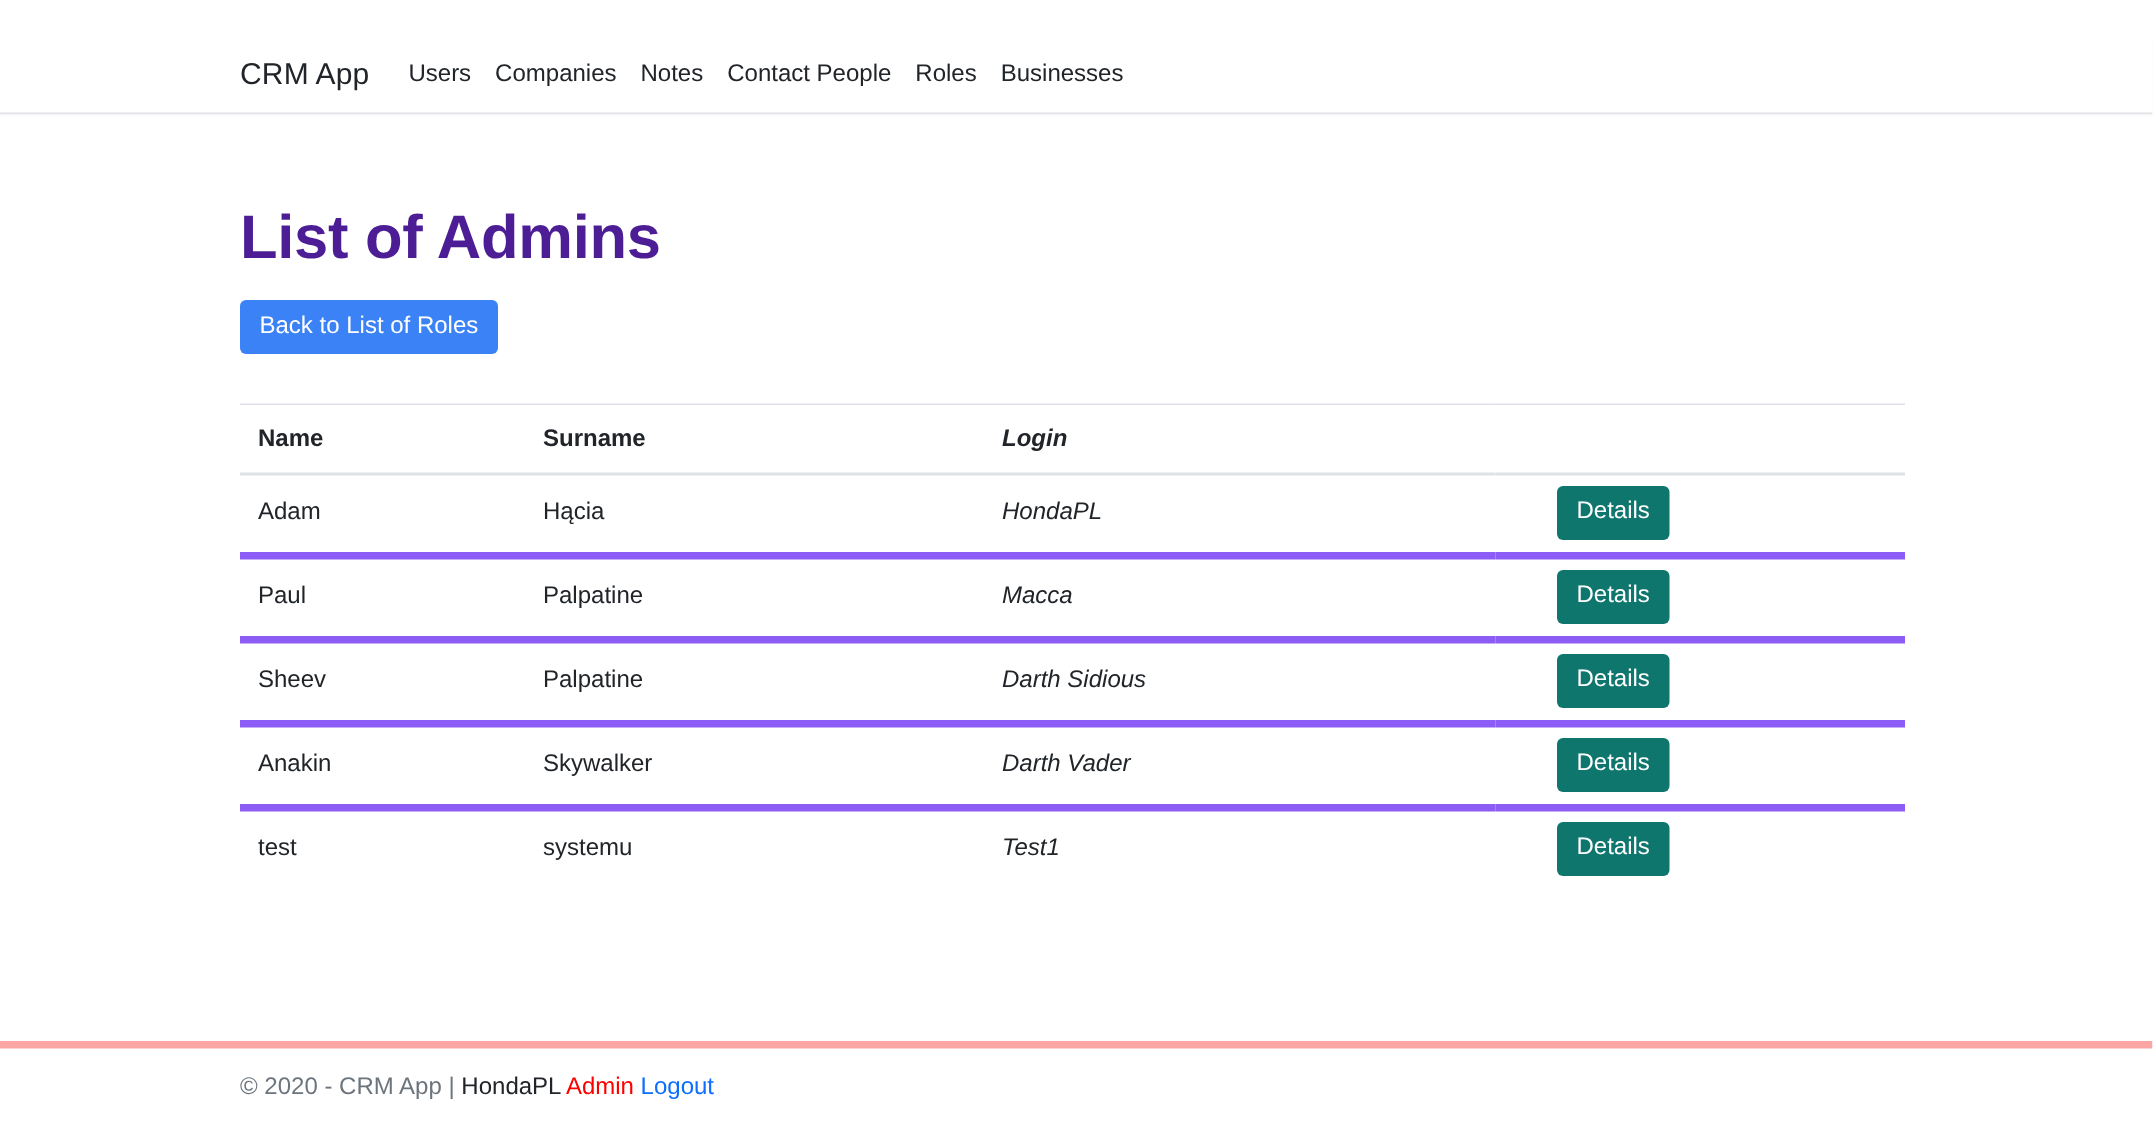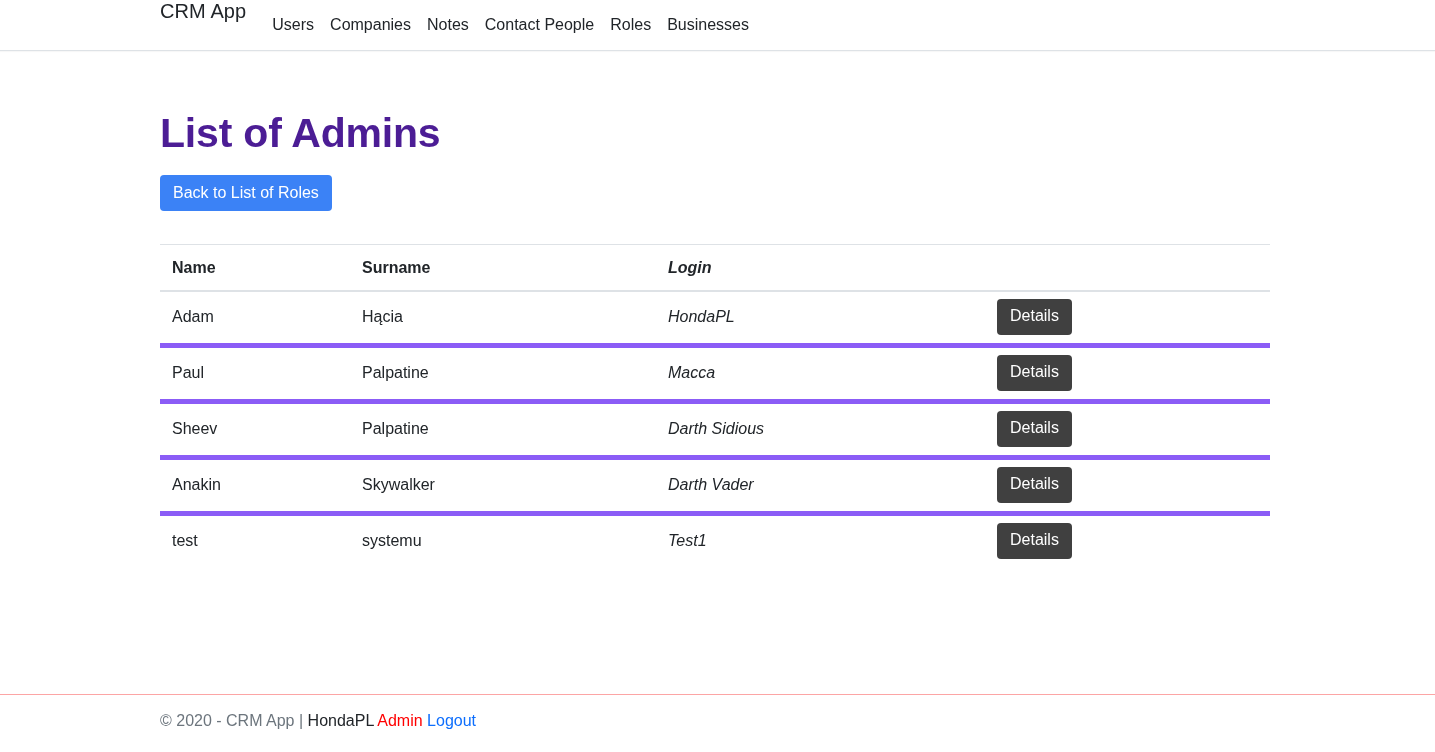--- a/index.html
+++ b/index.html
@@ -18,22 +18,24 @@
     overflow: hidden;
     position: relative;
   }
 
   
   .navbar {
     height: 51px;
     background: #ffffff;
     border-bottom: 1px solid #dee2e6;
     display: flex;
+    align-items: center;
     padding-left: 160px;
     box-shadow: 0 1px 1px rgba(0,0,0,0.03);
+    margin-top: 25px;
   }
   .navbar-brand {
     font-size: 20px;
     color: #212529;
     margin-right: 26px;
     white-space: nowrap;
     letter-spacing: 0.1px;
     text-decoration: none;
   }
   .nav-links {
@@ -77,25 +79,26 @@
   }
   .btn-secondary {
     background: #3b82f6;
     color: #ffffff;
     font-size: 16px;
     padding: 8px 13px 9px 13px;
     margin-top: 18px;
     line-height: 1.2;
   }
   .btn-info {
-    background: #404040;
+    background: #0f766e;
     color: #ffffff;
     font-size: 16px;
     padding: 7px 13px 8px 13px;
     line-height: 1.3;
+    margin-left: 41px;
   }
 
   
   table.data-table {
     width: 1110px;
     border-collapse: collapse;
     margin-top: 33px;
     table-layout: fixed;
   }
   table.data-table thead th {
@@ -125,21 +128,21 @@
   td.col-name { padding-left: 12px !important; }
   th.col-name { padding-left: 12px !important; }
   td.col-act  { padding-top: 7px !important; padding-bottom: 0 !important; }
 
   
   .footer {
     position: absolute;
     left: 0;
     top: 694px;
     width: 1435px;
-    border-top: 1px solid #fca5a5;
+    border-top: 5px solid #fca5a5;
     padding-top: 17px;
     padding-left: 160px;
     font-size: 16px;
   }
   .footer-copy { color: #6c757d; }
   .footer-sep  { color: #6c757d; }
   .footer-user { color: #212529; }
   .footer-role { color: #ff0000; }
   .footer-logout {
     color: #0d6efd;

